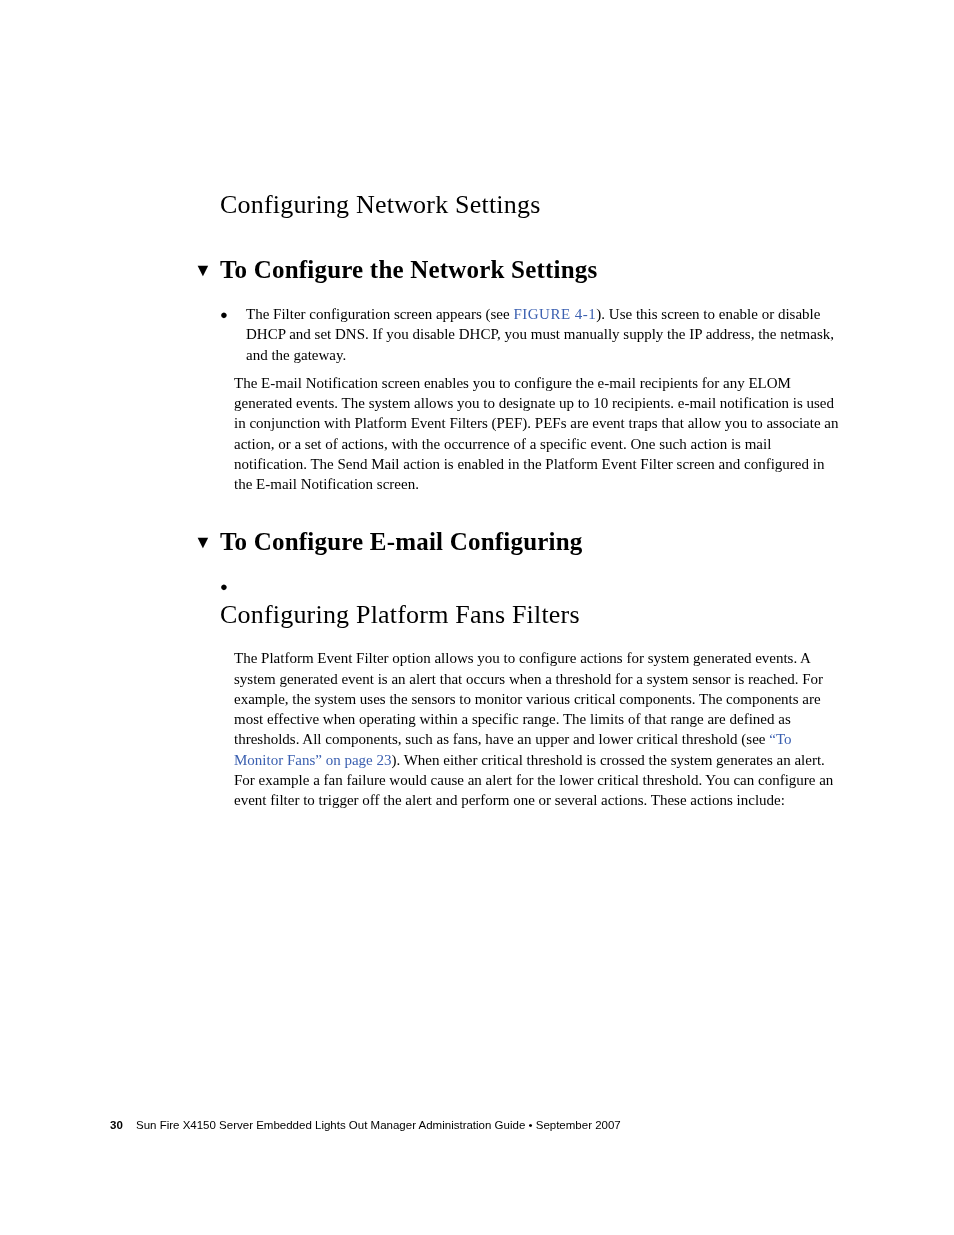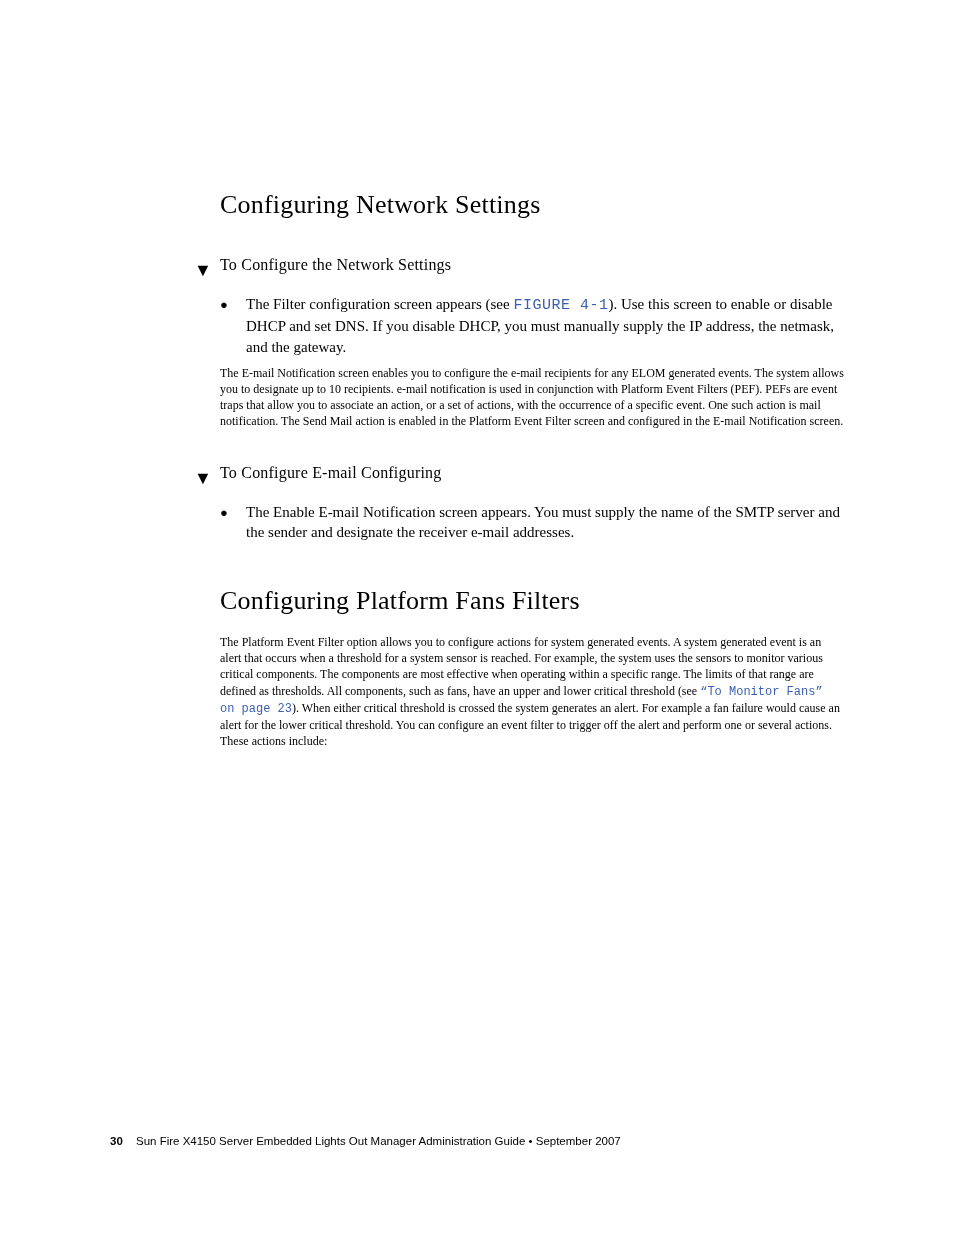--- a/index.html
+++ b/index.html
@@ -32,22 +32,22 @@
     position: relative;
     margin: 0 0 20px -26px;
   }
   .proc-marker {
     position: absolute;
     left: 0;
     top: 4px;
     font-size: 18px;
   }
   h3.proc {
-    font-weight: 400;
-    font-size: 16px;
+    font-weight: 700;
+    font-size: 25px;
     margin: 0 0 18px 26px;
     letter-spacing: 0.2px;
   }
 
   .bullet-wrap {
     position: relative;
     margin: 0 0 8px 0;
     padding-left: 26px;
   }
   .bullet-marker {
@@ -60,31 +60,31 @@
     font-weight: 700;
     font-size: 15px;
     line-height: 1.35;
   }
   .body {
     font-size: 15px;
     line-height: 1.35;
     margin: 6px 0 0 0;
   }
   p.para {
-    font-size: 12px;
+    font-size: 15px;
     line-height: 1.35;
-    margin: 0 0 14px 0;
+    margin: 0 0 14px 14px;
   }
-  a.link { color: #3a5fb0; text-decoration: none; font-family: Liberation Mono, monospace; }
+  a.link { color: #3a5fb0; text-decoration: none; }
   .figref { font-variant: small-caps; letter-spacing: 0.5px; }
 
   .footer {
     position: absolute;
     left: 110px;
-    bottom: 88px;
+    bottom: 104px;
     font-family: Arial, Helvetica, sans-serif;
     font-size: 11.5px;
     color: #000;
   }
   .footer .pn { font-weight: 700; margin-right: 10px; }
 </style>
 </head>
 <body>
 
 <div class="page">
@@ -107,21 +107,20 @@
 
     <p class="para">The E-mail Notification screen enables you to configure the e-mail recipients for any ELOM generated events. The system allows you to designate up to 10 recipients. e-mail notification is used in conjunction with Platform Event Filters (PEF). PEFs are event traps that allow you to associate an action, or a set of actions, with the occurrence of a specific event. One such action is mail notification. The Send Mail action is enabled in the Platform Event Filter screen and configured in the E-mail Notification screen.</p>
 
     <div class="proc-wrap" style="margin-top:34px">
       <span class="proc-marker">▼</span>
       <h3 class="proc">To Configure E-mail Configuring</h3>
     </div>
 
     <div class="bullet-wrap">
       <span class="bullet-marker">●</span>
-      <div class="body">The Enable E-mail Notification screen appears. You must supply the name of the SMTP server and the sender and designate the receiver e-mail addresses.</div>
     </div>
 
     <h2 class="section tight mt">Configuring Platform Fans Filters</h2>
 
     <p class="para">
       <span>The Platform Event Filter option allows you to configure actions for system generated events. A system generated event is an alert that occurs when a threshold for a system sensor is reached. For example, the system uses the sensors to monitor various critical components. The components are most effective when operating within a specific range. The limits of that range are defined as thresholds. All components, such as fans, have an upper and lower critical threshold (see </span><a href="#" class="link">“To Monitor Fans” on page 23</a><span>). When either critical threshold is crossed the system generates an alert. For example a fan failure would cause an alert for the lower critical threshold. You can configure an event filter to trigger off the alert and perform one or several actions. These actions include:</span>
     </p>
 
   </div>
 </div>

